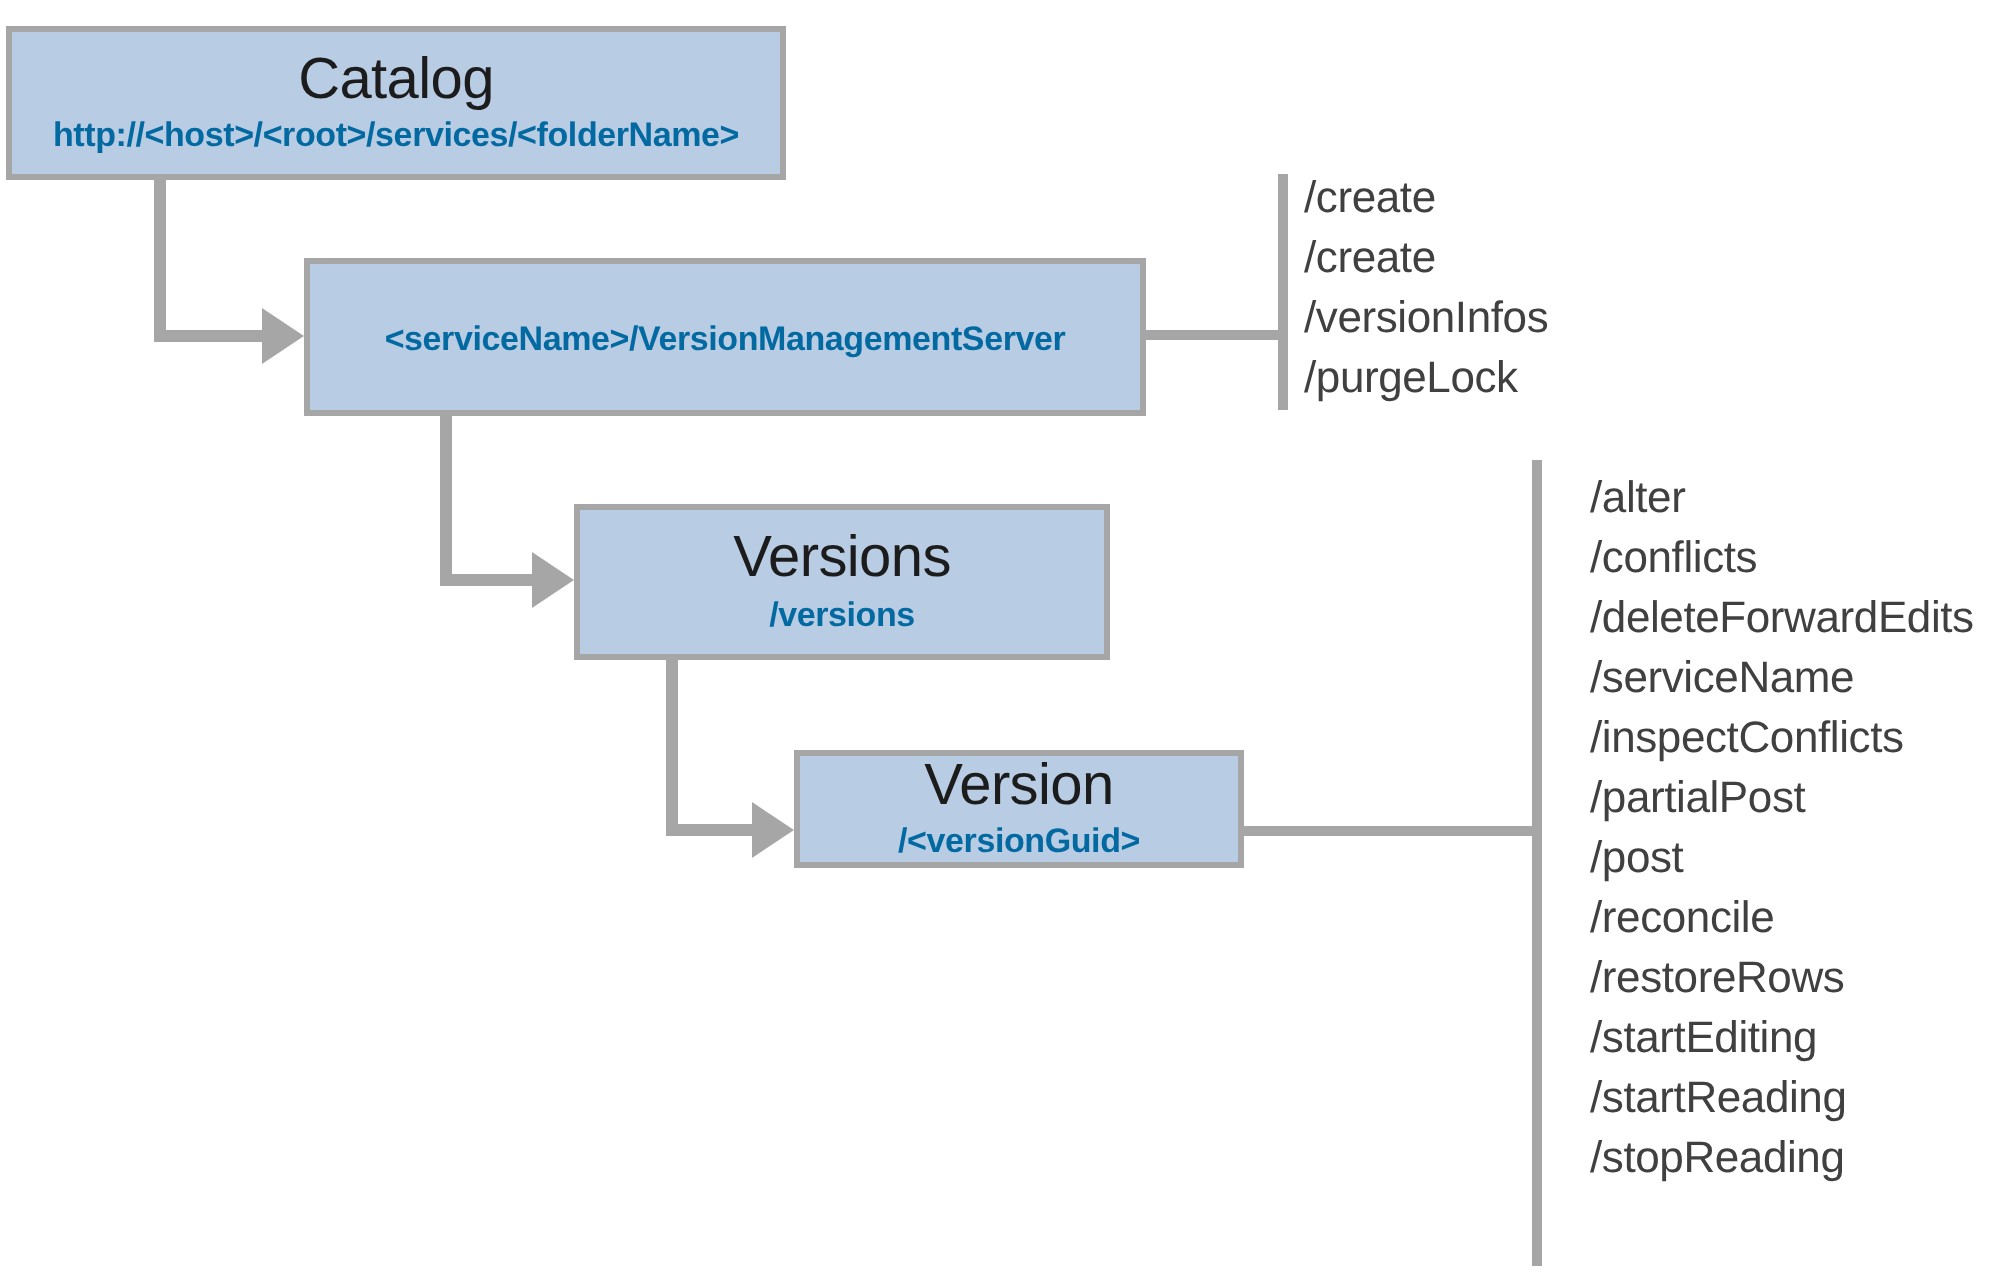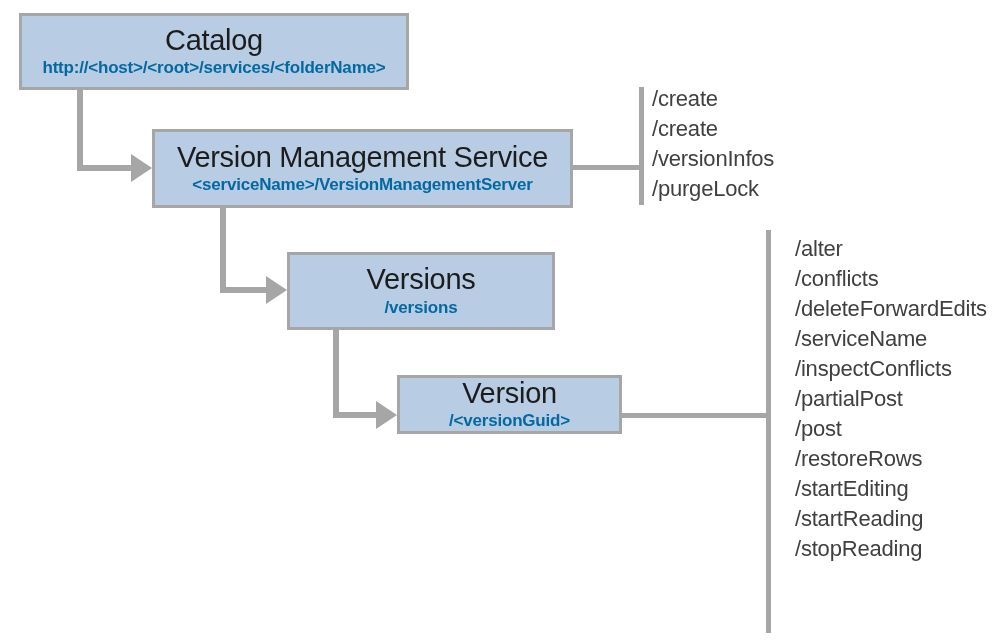--- a/index.html
+++ b/index.html
@@ -26,31 +26,30 @@
     border-left:21px solid #a6a6a6;
   }
   .oplist{position:absolute;color:#404040;font-size:22px;line-height:30px;letter-spacing:-0.2px;}
   .oplist .op{height:30px;white-space:nowrap;}
 </style>
 </head>
 <body>
 
 <div class="canvas">
 
-  <div class="node" style="left:19px;top:13px;width:390px;height:77px;">
+  <div class="node" style="left:3px;top:13px;width:390px;height:77px;">
     <div class="title">Catalog</div>
     <div class="subtitle">http://&lt;host&gt;/&lt;root&gt;/services/&lt;folderName&gt;</div>
   </div>
 
   <div class="seg" style="left:77px;top:90px;width:6px;height:81px;"></div>
   <div class="seg" style="left:77px;top:165px;width:58px;height:6px;"></div>
   <div class="arrowhead" style="left:131px;top:154px;"></div>
 
   <div class="node" style="left:152px;top:129px;width:421px;height:79px;">
-    <div class="title">Version Management Service</div>
     <div class="subtitle">&lt;serviceName&gt;/VersionManagementServer</div>
   </div>
 
   <div class="seg" style="left:573px;top:165px;width:68px;height:5px;"></div>
   <div class="seg" style="left:639px;top:87px;width:5px;height:118px;"></div>
   <div class="oplist" style="left:652px;top:84px;">
     <div class="op">/create</div>
     <div class="op">/create</div>
     <div class="op">/versionInfos</div>
     <div class="op">/purgeLock</div>
@@ -77,19 +76,20 @@
   <div class="seg" style="left:622px;top:413px;width:146px;height:5px;"></div>
   <div class="seg" style="left:766px;top:230px;width:5px;height:403px;"></div>
   <div class="oplist" style="left:779px;top:234px;margin-left:16px;">
     <div class="op">/alter</div>
     <div class="op">/conflicts</div>
     <div class="op">/deleteForwardEdits</div>
     <div class="op">/serviceName</div>
     <div class="op">/inspectConflicts</div>
     <div class="op">/partialPost</div>
     <div class="op">/post</div>
+    <div class="op">/reconcile</div>
     <div class="op">/restoreRows</div>
     <div class="op">/startEditing</div>
     <div class="op">/startReading</div>
     <div class="op">/stopReading</div>
   </div>
 
 </div>
 
 </body></html>

